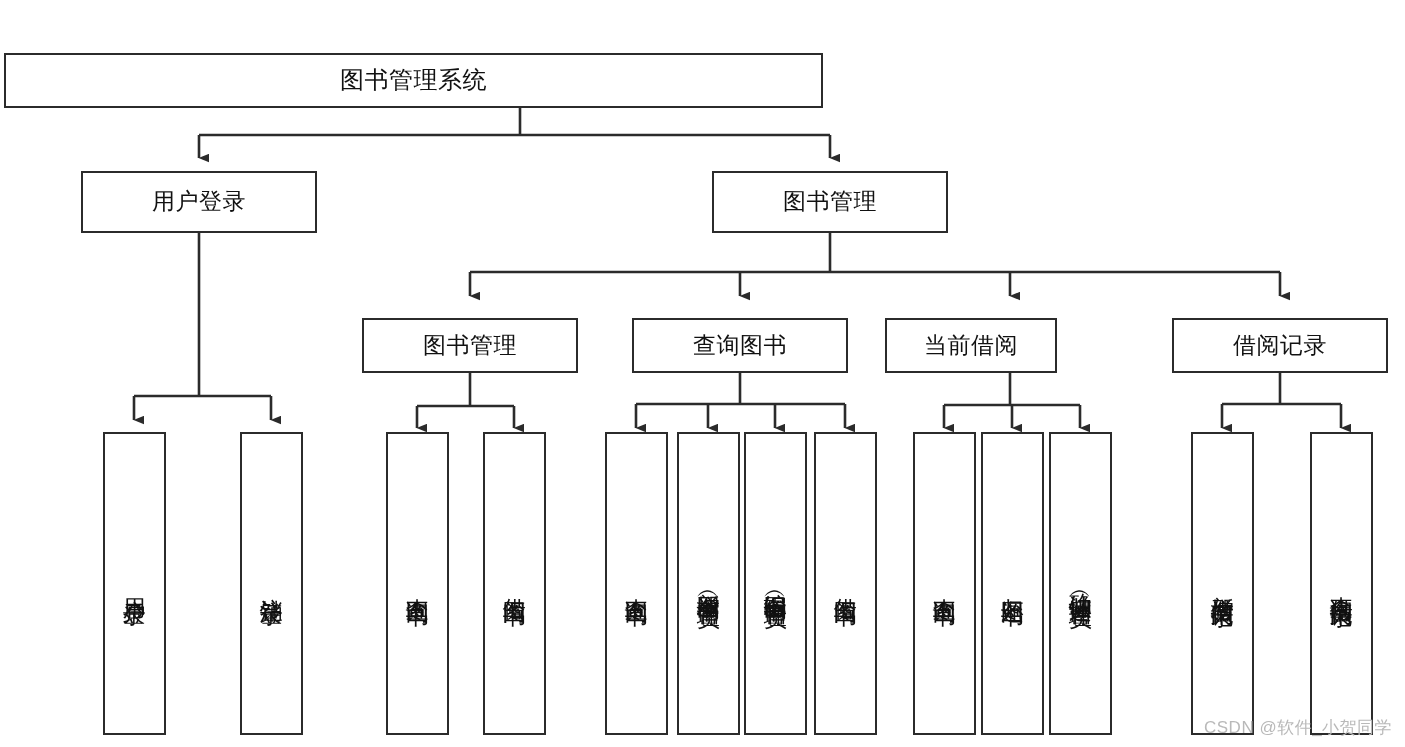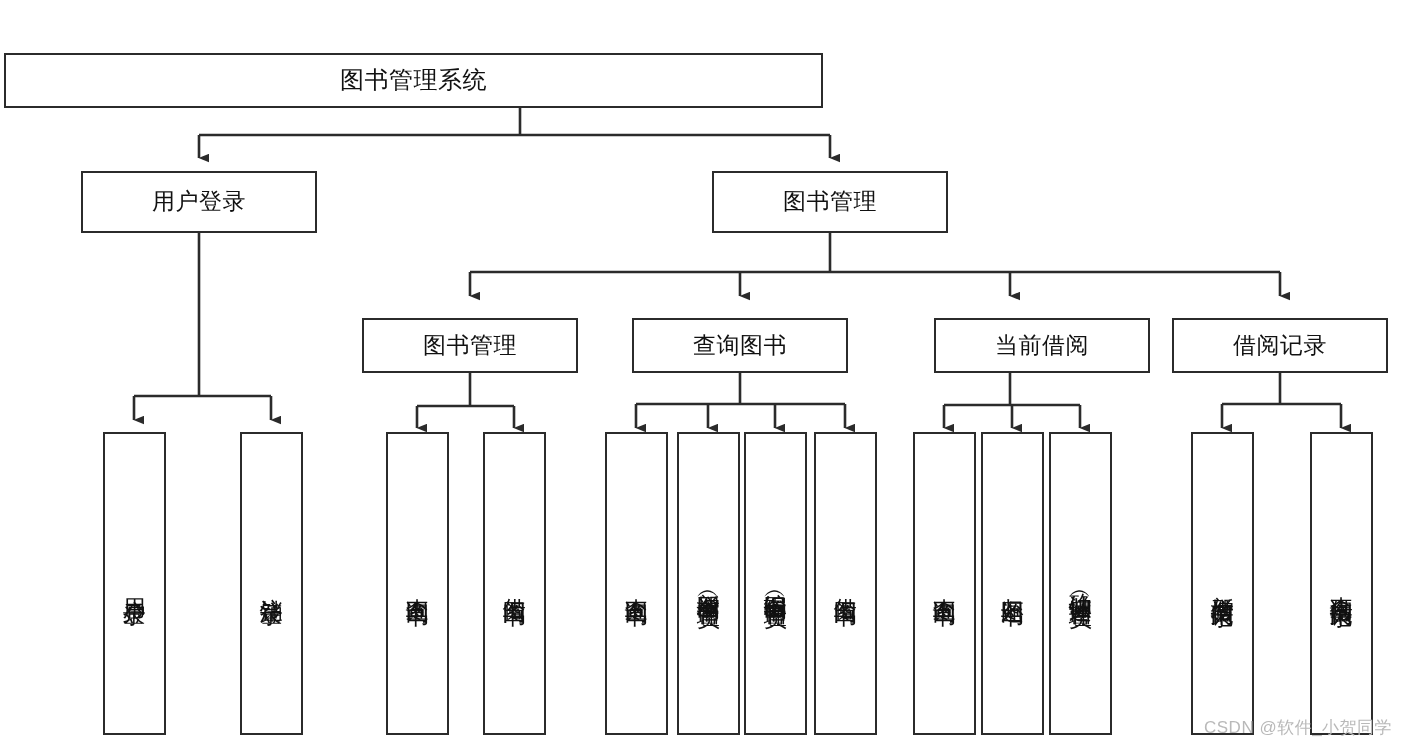--- a/index.html
+++ b/index.html
@@ -110,21 +110,21 @@
   <div class="node h-node" style="left:712px;top:171px;width:236px;height:62px;">
     <span class="lbl">图书管理</span>
   </div>
 
   <div class="node h-node" style="left:362px;top:318px;width:216px;height:55px;">
     <span class="lbl">图书管理</span>
   </div>
   <div class="node h-node" style="left:632px;top:318px;width:216px;height:55px;">
     <span class="lbl">查询图书</span>
   </div>
-  <div class="node h-node" style="left:934px;top:318px;width:216px;height:55px;">
+  <div class="node h-node" style="left:885px;top:318px;width:172px;height:55px;">
     <span class="lbl">当前借阅</span>
   </div>
   <div class="node h-node" style="left:1172px;top:318px;width:216px;height:55px;">
     <span class="lbl">借阅记录</span>
   </div>
 
   <div class="node v-node" style="left:103px;top:432px;width:63px;height:303px;">
     <span class="lbl">用户登录</span>
   </div>
   <div class="node v-node" style="left:240px;top:432px;width:63px;height:303px;">

